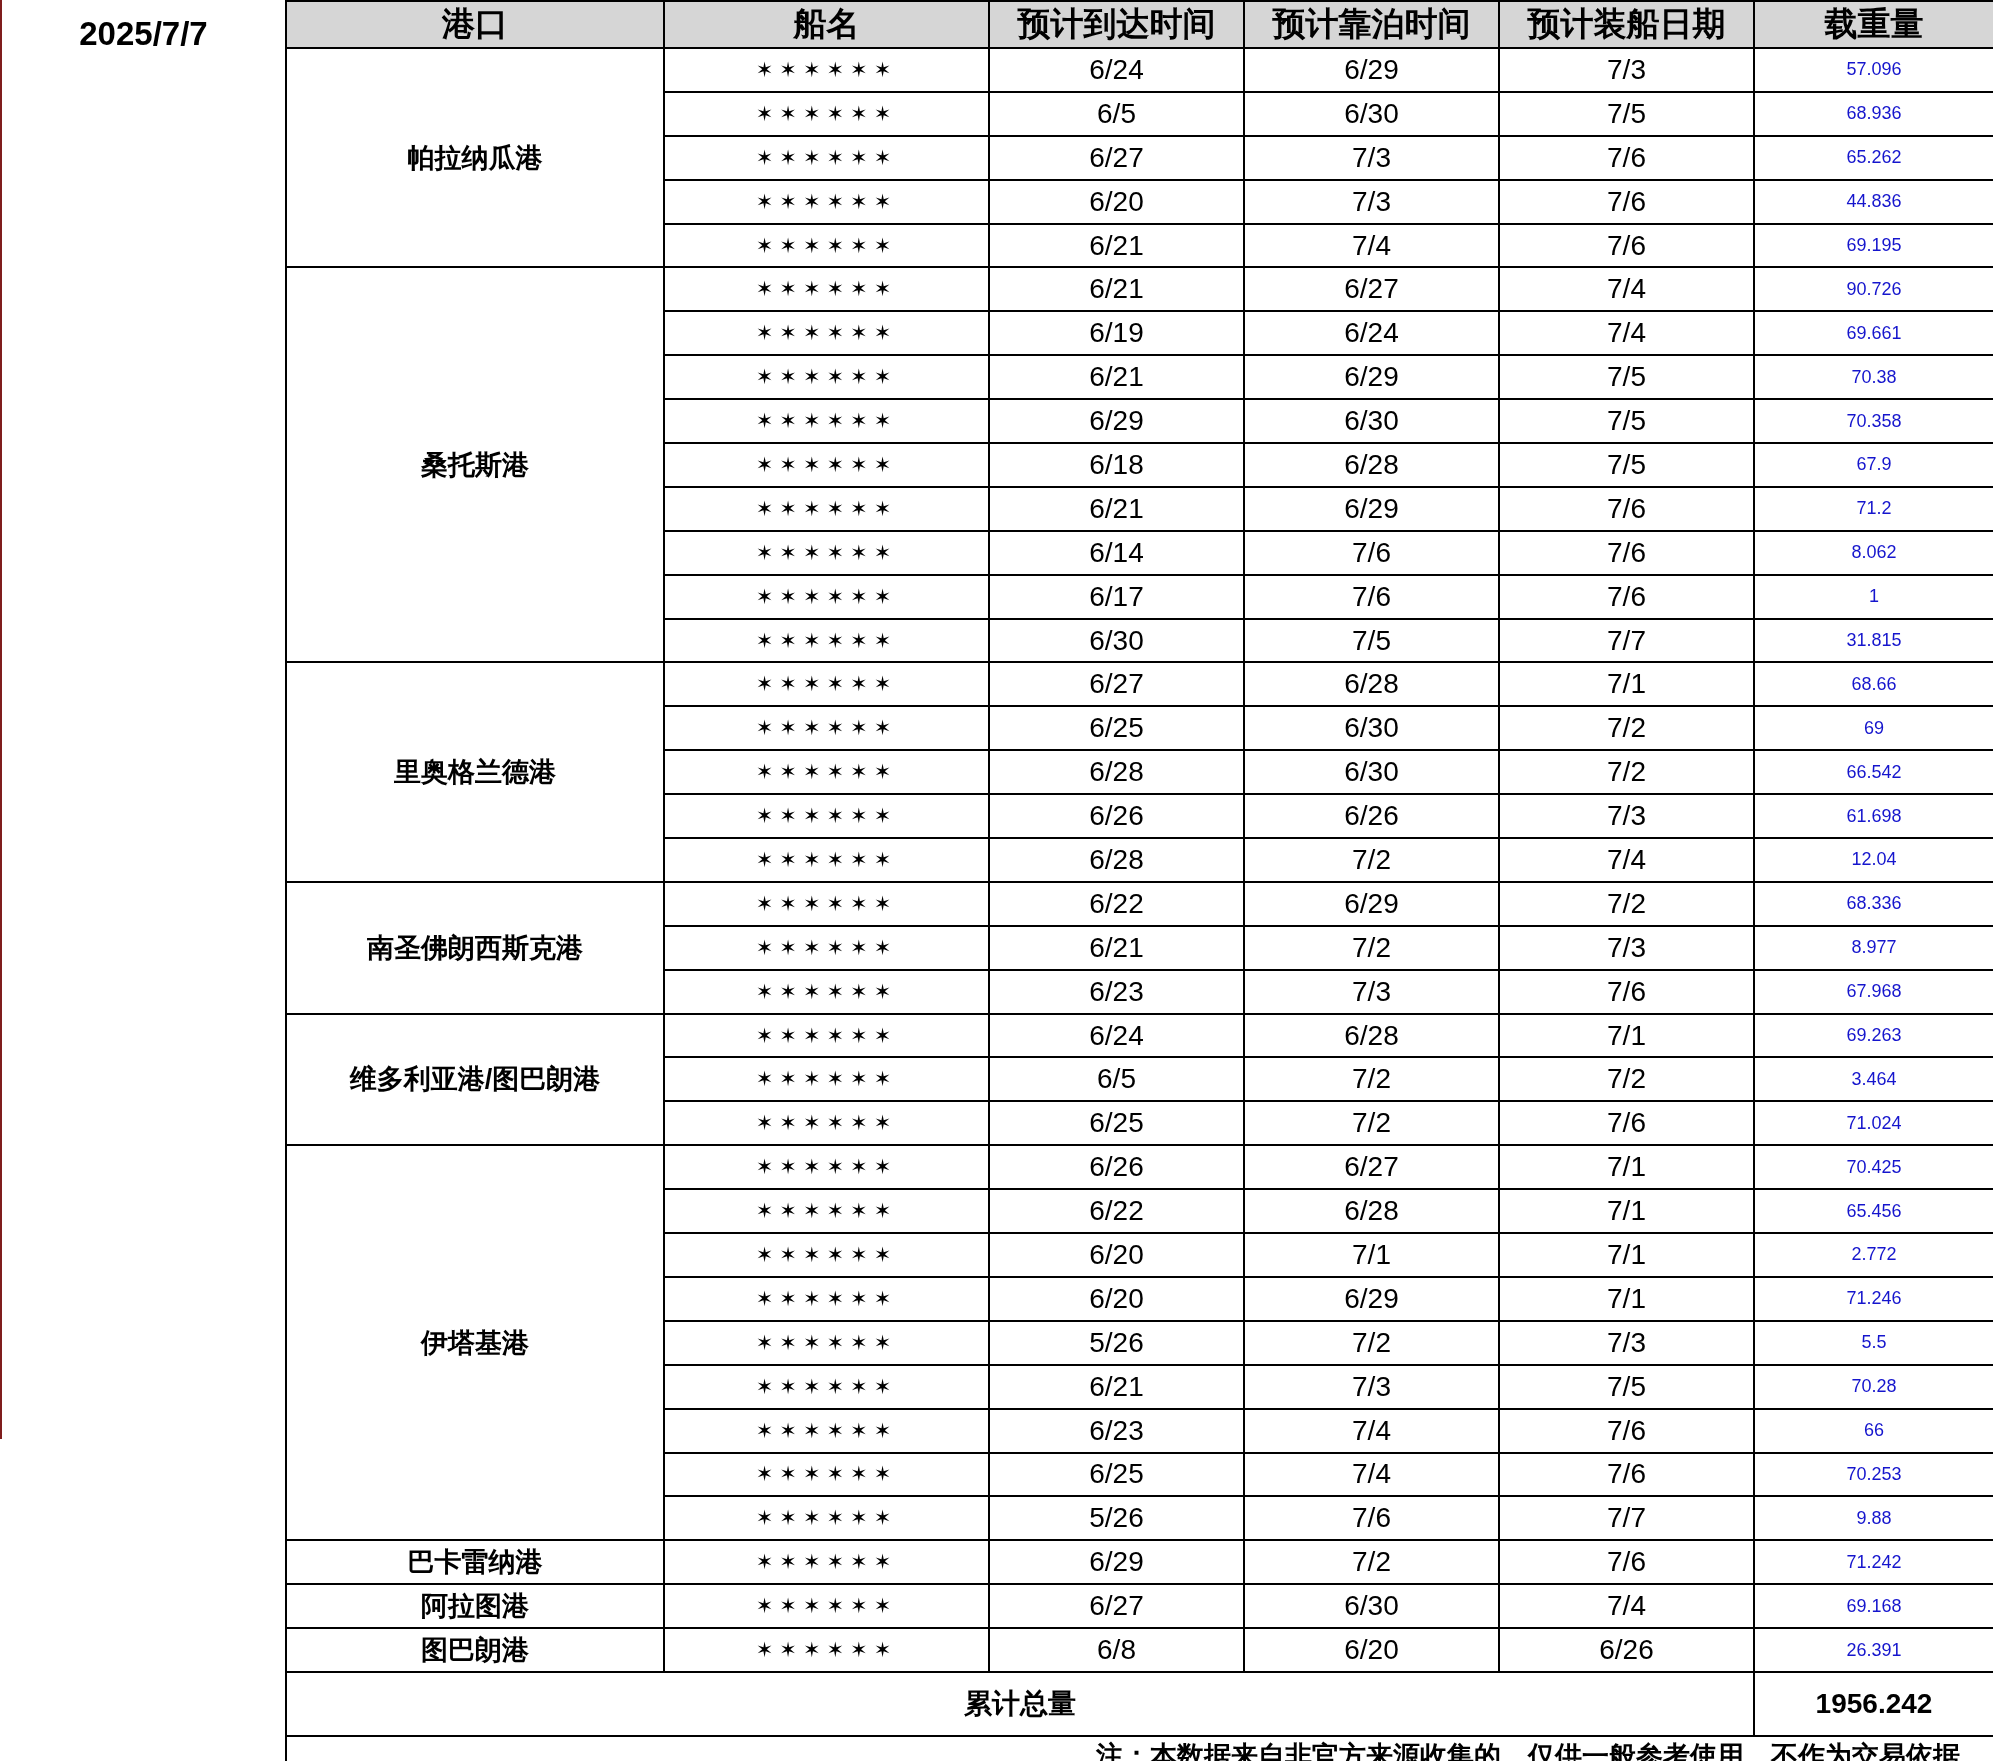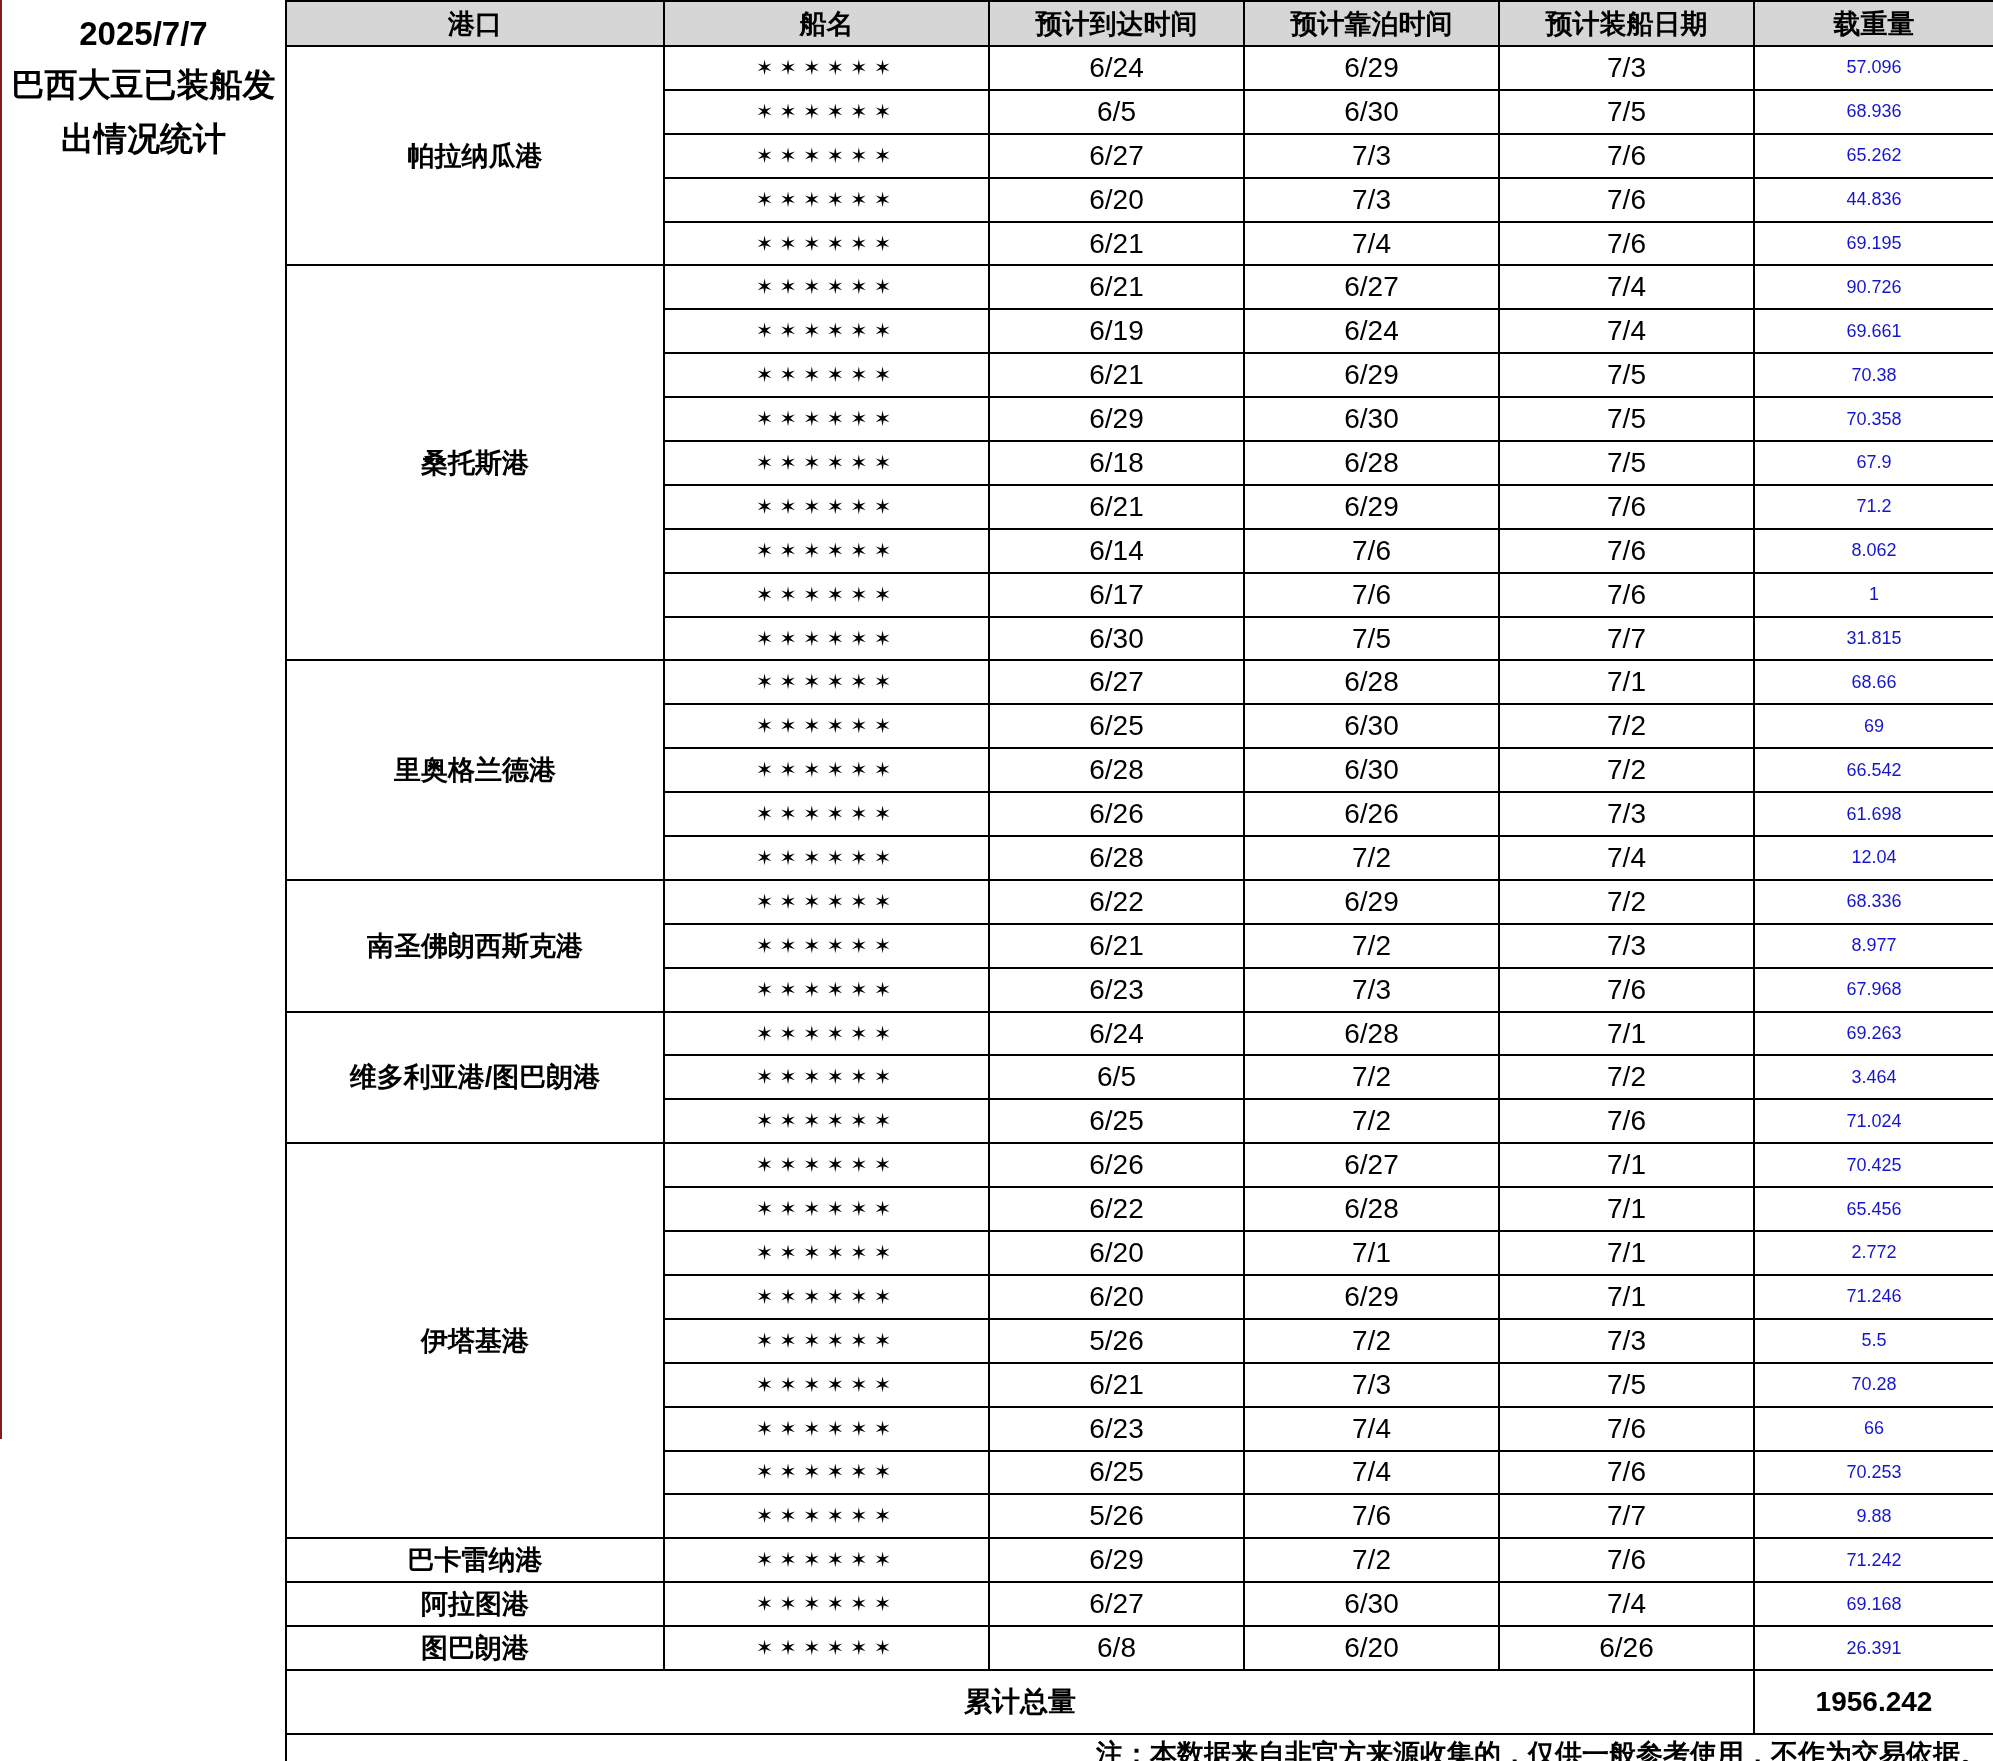--- a/index.html
+++ b/index.html
@@ -20,37 +20,36 @@
   
   table.main-table {
     position:absolute; left:285px; top:0; width:1708px;
     border-collapse:collapse; table-layout:fixed;
   }
   .main-table th, .main-table td {
     border:2px solid #000; padding:0; text-align:center; vertical-align:middle;
     overflow:hidden; box-sizing:border-box;
   }
   thead tr { height:45px; }
-  thead th { background:#d6d6d6; font-size:27px; font-weight:bold; }
+  thead th { background:#d6d6d6; font-size:33px; font-weight:bold; }
   tr.data-row { height:43.9px; }
   td.port-cell  { font-size:27px; font-weight:bold; background:#fff; }
   td.ship-cell  { font-size:21px; letter-spacing:6px; font-weight:normal; }
   td.date-cell  { font-size:28px; font-weight:normal; }
   td.weight-cell{ font-size:18px; font-weight:normal; color:#1515cd; }
   tr.total-row { height:64px; }
   tr.total-row td { font-size:28px; font-weight:bold; }
   tr.note-row { height:40px; }
   tr.note-row td { font-size:27px; font-weight:bold; text-align:right; padding-right:6px; }
 </style>
 </head>
 <body>
 
 <div class="title-block">
   <div class="title-date">2025/7/7</div>
-  <div class="title-text">巴西大豆已装船发出情况统计</div>
 </div>
 
 <table class="main-table">
   <colgroup>
     <col style="width:378px">
     <col style="width:325px">
     <col style="width:255px">
     <col style="width:255px">
     <col style="width:255px">
     <col style="width:240px">

